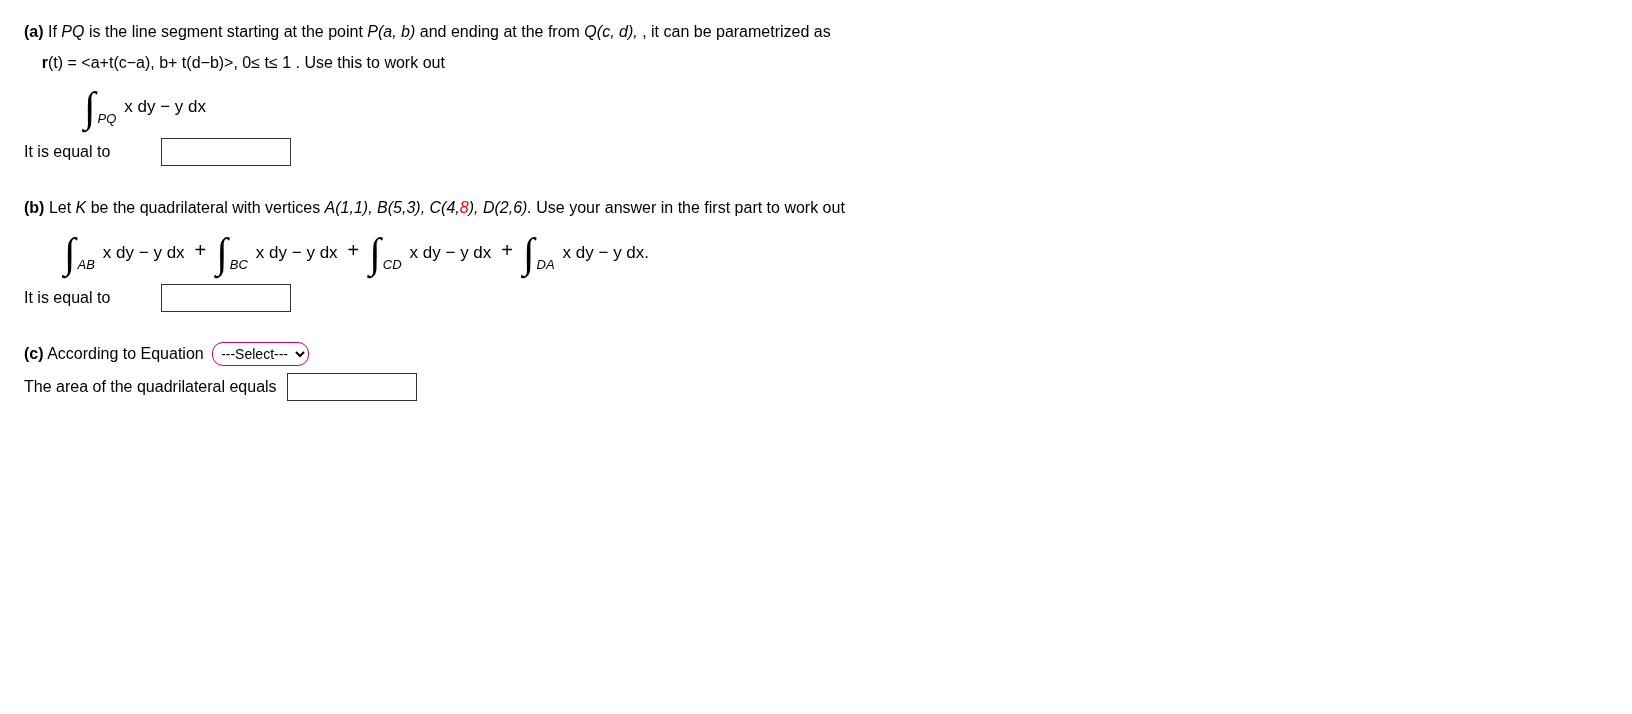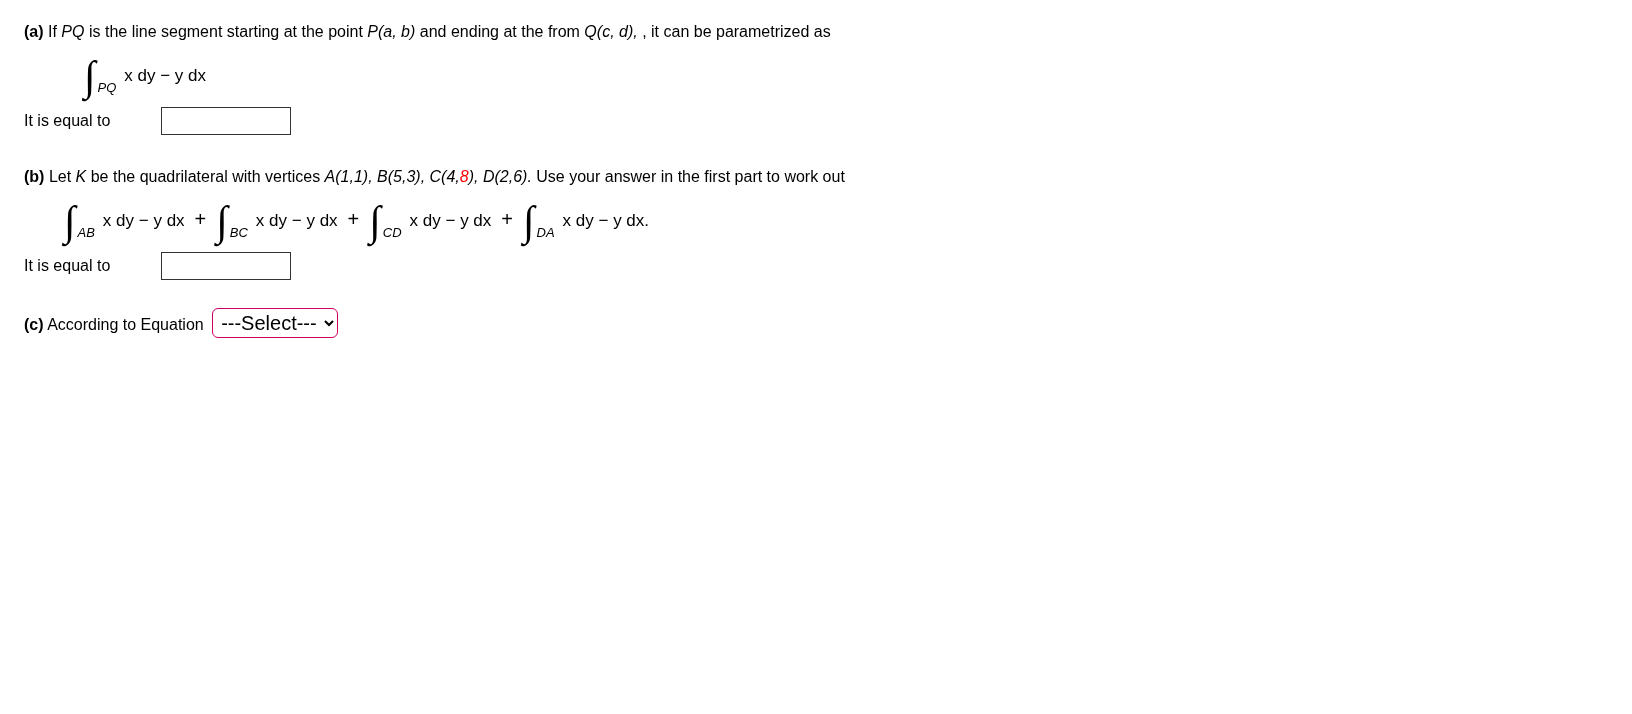--- a/index.html
+++ b/index.html
@@ -69,23 +69,23 @@
       flex-wrap: nowrap;
     }
     .plus-sign {
       font-size: 20px;
       margin: 0 10px;
       align-self: center;
       padding-bottom: 4px;
     }
     .select-dropdown {
       border: 1.5px solid #c06;
-      border-radius: 6px;
+      border-radius: 11px;
       padding: 2px 4px;
-      font-size: 20px;
+      font-size: 14px;
       background: #fff;
       color: #000;
       cursor: pointer;
       margin: 0 4px;
     }
     .inline-select {
       display: inline-flex;
       align-items: center;
     }
   </style>
@@ -95,20 +95,25 @@
 <div class="section">
   <div class="problem-text">
     <span class="bold">(a)</span>
     <span> If </span>
     <span class="italic">PQ</span>
     <span> <span>is the line segment starting at the point</span> </span>
     <span style="font-style:italic;">P(a, b)</span>
     <span> <span>and ending at the from</span> </span>
     <span style="font-style:italic;">Q(c, d),</span>
     <span>, it can be parametrized as</span>
+  </div>
+  <div class="problem-text" style="margin-top:4px;">
+    &nbsp;&nbsp;&nbsp;
+    <span class="bold">r</span><span>(t) = &lt;a+t(c−a), b+ t(d−b)&gt;, 0≤ t≤ 1</span>
+    <span>. Use this to work out</span>
   </div>
 
   <div class="integral-block">
     <span class="integral-symbol">∫</span>
     <span class="integral-sub">PQ</span>
     <span class="integral-expr">x dy − y dx</span>
   </div>
 
   <div class="answer-row">
     <span class="answer-label">It is equal to</span>
@@ -168,13 +173,19 @@
 <div class="section" style="margin-top: 18px;">
   <div class="problem-text">
     <span class="bold">(c)</span>
     <span> <span>According to Equation</span> </span>
     <span class="inline-select">
       <select class="select-dropdown">
         <option>---Select---</option>
       </select>
     </span>
   </div>
+  <div class="problem-text" style="margin-top:6px; display:flex; align-items:center;">
+    <span>The area of the quadrilateral equals</span>
+    <span style="margin-left:10px;">
+      <input type="text" class="answer-box" style="">
+    </span>
+  </div>
 </div>
 
 </body></html>

